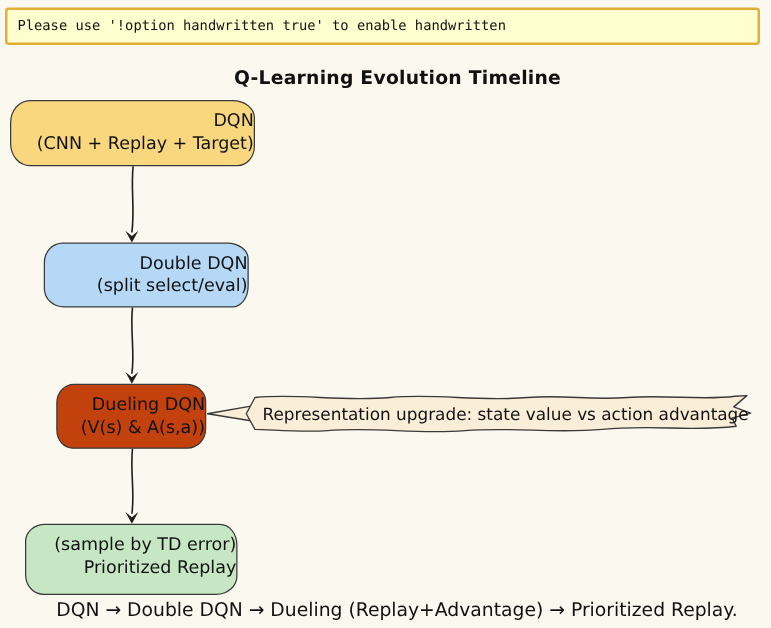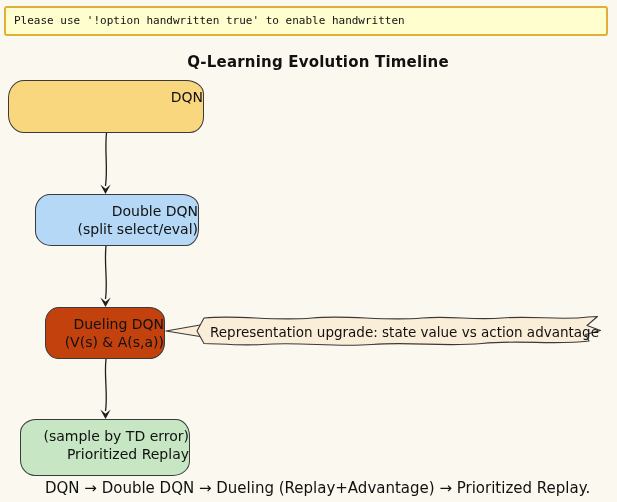--- a/index.html
+++ b/index.html
@@ -104,20 +104,21 @@
   </svg>
 
   <div class="banner" style="background-color: rgb(254, 254, 206);">
     <span>Please use '!option handwritten true' to enable handwritten</span>
   </div>
 
   <div class="diagram-title">Q-Learning Evolution Timeline</div>
 
   <div class="node node-dqn" style="background-color: rgb(249, 215, 126);">
     <div>DQN</div>
+    <div>(CNN + Replay + Target)</div>
   </div>
 
   <div class="node node-ddqn" style="background-color: rgb(180, 216, 245);">
     <div>Double DQN</div>
     <div>(split select/eval)</div>
   </div>
 
   <div class="node node-duel" style="background-color: #c2410c;">
     <div>Dueling DQN</div>
     <div>(V(s) &amp; A(s,a))</div>

